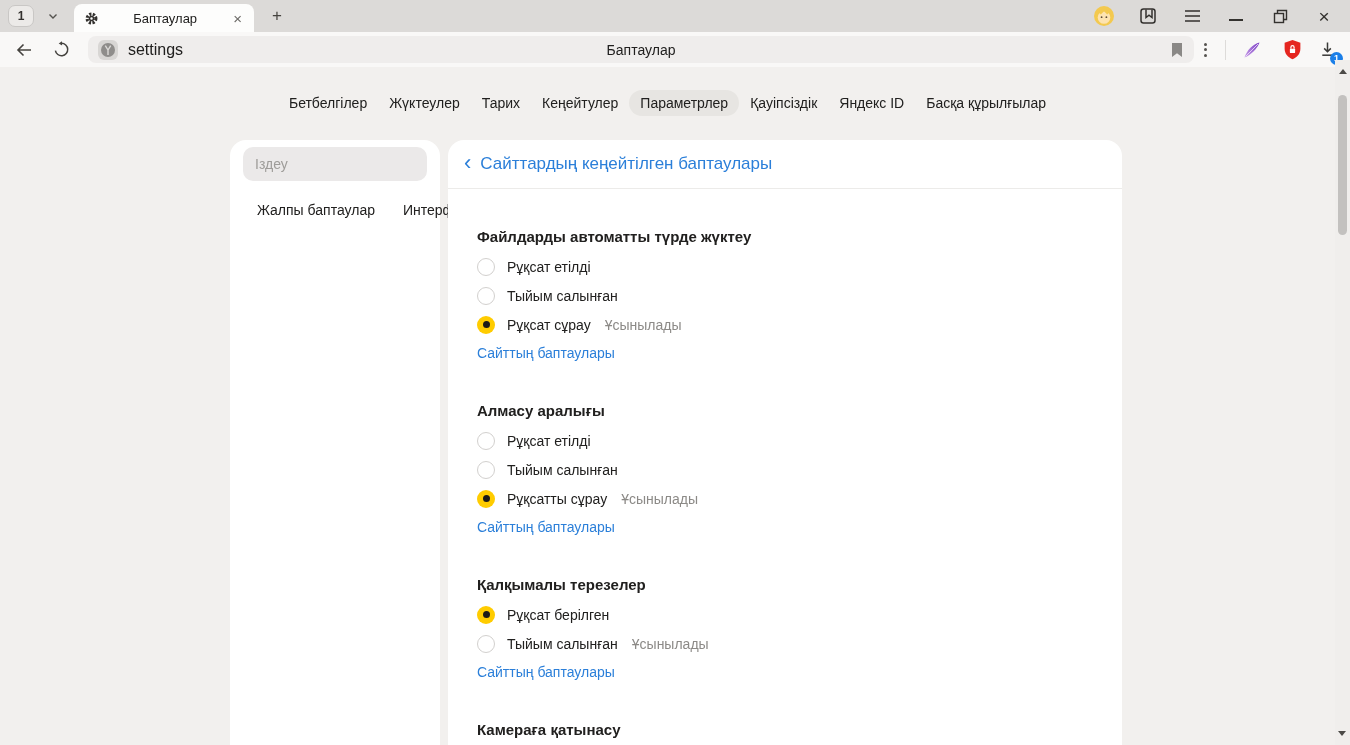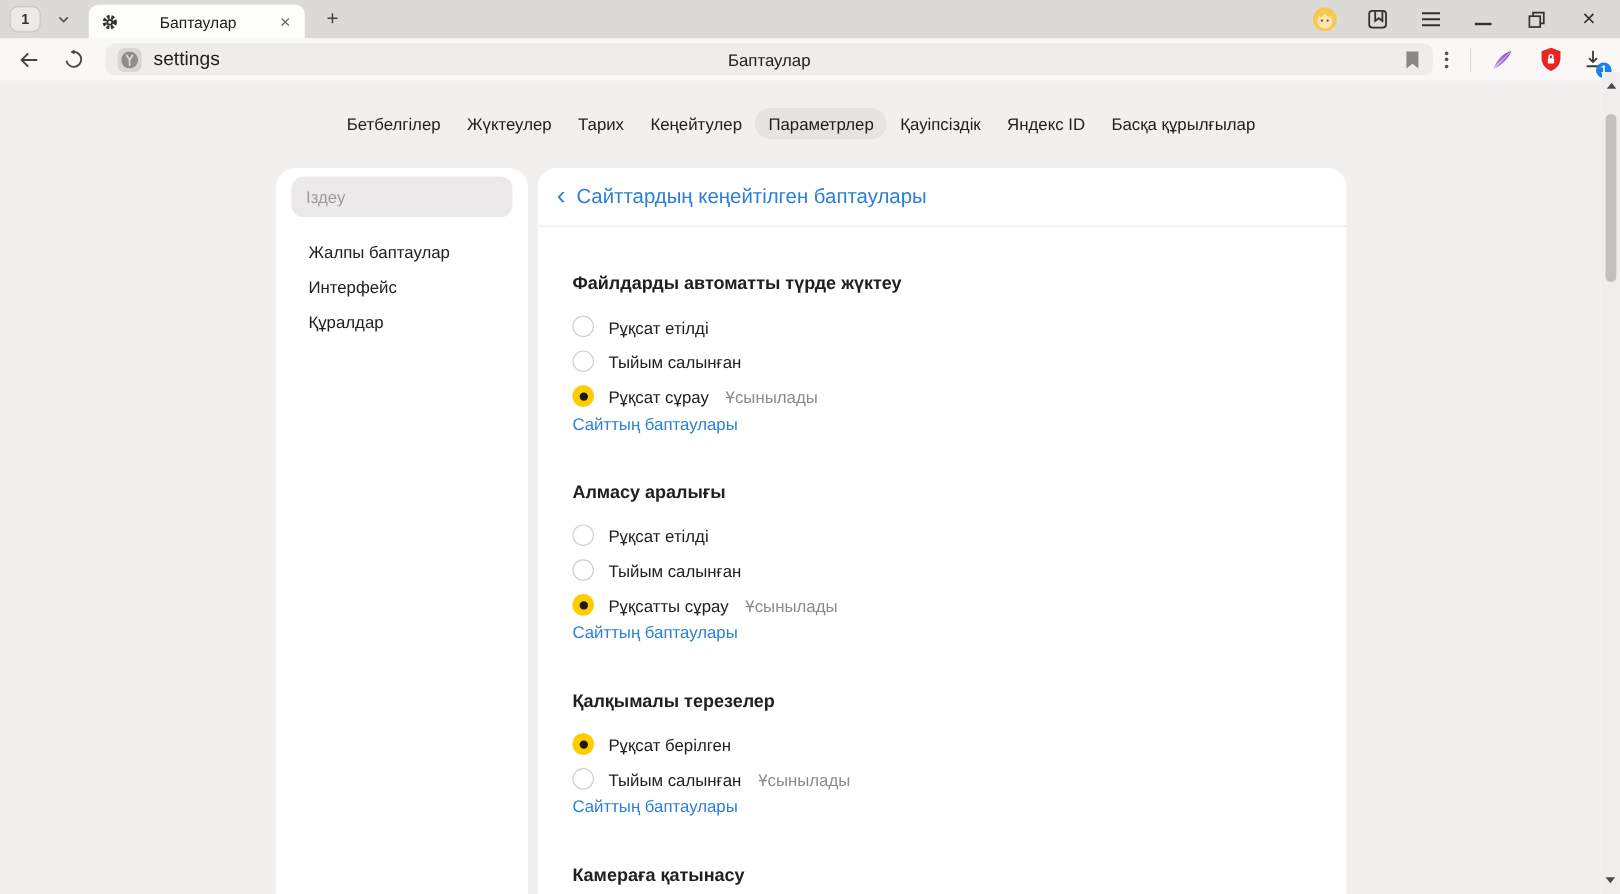--- a/index.html
+++ b/index.html
@@ -46,32 +46,32 @@
   
   .navtabs{position:absolute;left:0;top:90px;width:1335px;display:flex;justify-content:center;gap:0;align-items:center;}
   .navtab{font-size:14px;color:#21201f;padding:5px 11px;border-radius:14px;white-space:nowrap;}
   .navtab.active{background:#e7e5e2;}
   
   .sidebar-card{position:absolute;left:230px;top:140px;width:210px;height:741px;background:#fff;border-radius:16px;
     padding:7px 13px;box-sizing:border-box;}
   .search-input{width:100%;height:34px;background:#ebe9e9;border:none;outline:none;border-radius:10px;
     padding:0 12px;box-sizing:border-box;font-size:14px;font-family:inherit;color:#21201f;}
   .search-input::placeholder{color:#9e9c99;}
-  .sidebar-items{margin-top:15px;display:flex;flex-direction:column;}
+  .sidebar-items{margin-top:15px;display:flex;flex-direction:row;}
   .sidebar-item{height:29px;line-height:29px;padding:0 14px;font-size:14px;color:#21201f;border-radius:8px;white-space:nowrap;}
   
   .main-card{position:absolute;left:448px;top:140px;width:674px;height:620px;background:#fff;border-radius:16px 16px 0 0;overflow:hidden;}
   .main-header{height:48px;display:flex;align-items:center;padding-left:16px;border-bottom:1px solid #ecebe9;}
   .back-chev{color:#2b7fd9;font-size:22px;line-height:1;margin-right:9px;margin-top:-3px;}
   .main-title{color:#2b7fd9;font-size:17px;}
   .main-body{padding-left:29px;}
   .section{margin-top:38px;}
   .section:first-child{}
   .section-title{font-size:15px;font-weight:bold;line-height:20px;margin-bottom:5px;color:#21201f;}
-  .radio-row{display:flex;align-items:flex-end;height:29px;}
+  .radio-row{display:flex;align-items:center;height:29px;}
   .radio{width:18px;height:18px;border-radius:50%;background:#fff;border:1px solid #d2d0ce;box-sizing:border-box;flex:none;}
   .radio.on{background:#fc0;border:none;display:flex;align-items:center;justify-content:center;}
   .radio-dot{width:7px;height:7px;border-radius:50%;background:#1b1a18;}
   .radio-label{margin-left:12px;font-size:14px;color:#21201f;}
   .radio-note{margin-left:14px;font-size:14px;color:#8c8a87;}
   .site-link{display:inline-block;margin-top:5px;line-height:19px;font-size:14px;color:#2b7fd9;text-decoration:none;}
   .dropdown{margin-top:6px;width:240px;height:34px;background:#ebe9e9;border-radius:10px;display:flex;align-items:center;
     padding:0 12px;box-sizing:border-box;}
   .dropdown .dd-text{font-size:12.5px;color:#21201f;white-space:nowrap;}
   .dropdown .dd-chev{margin-left:6px;display:flex;align-items:center;}

